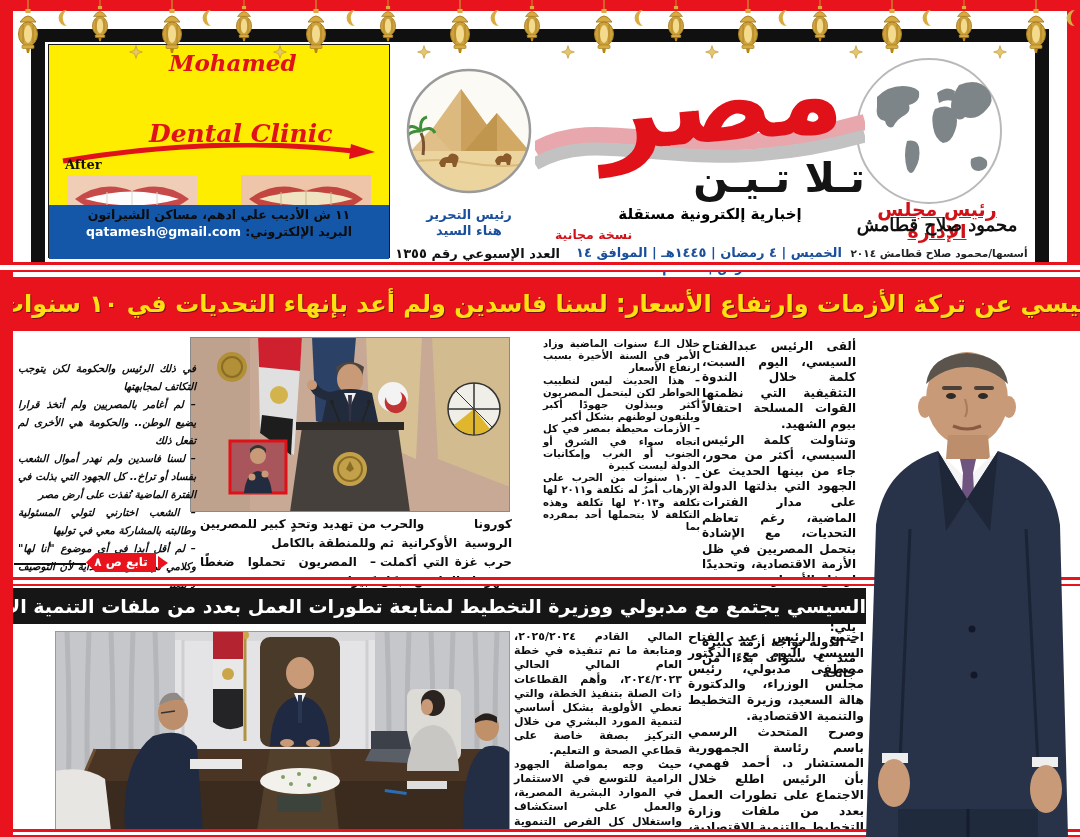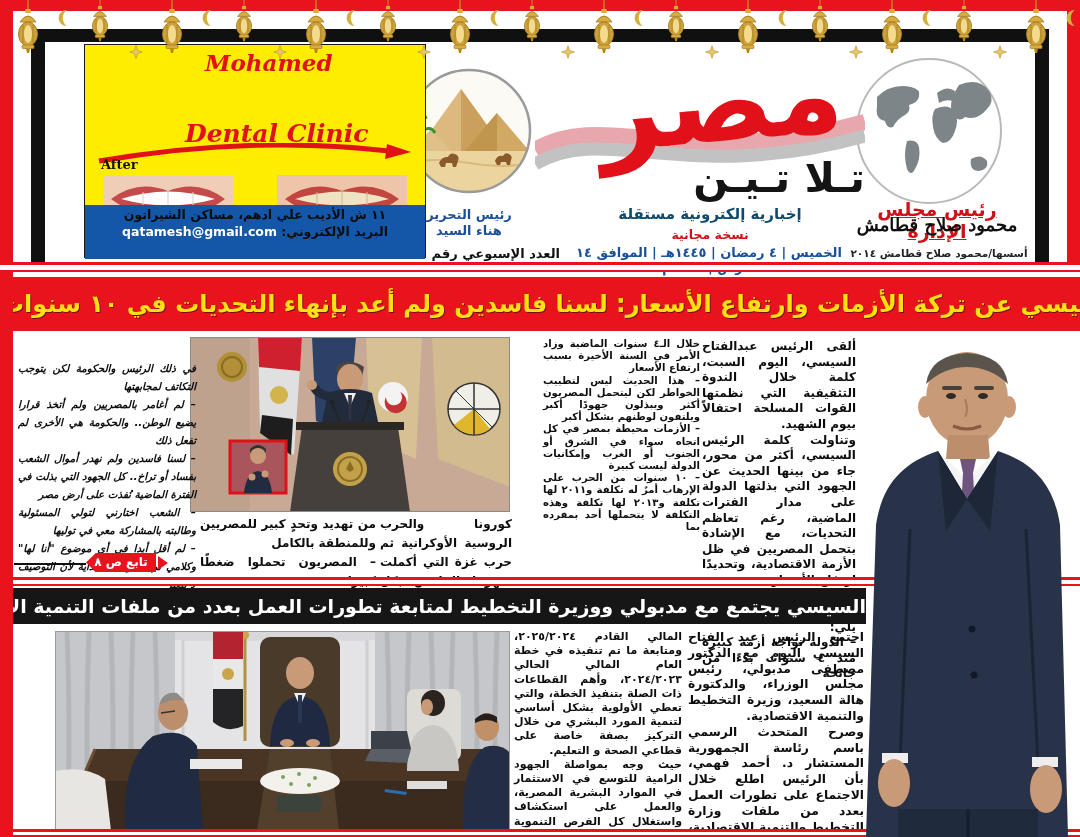--- a/index.html
+++ b/index.html
@@ -8,21 +8,21 @@
   .abs{position:absolute;box-sizing:border-box;}
   .rtl{direction:rtl;}
   
   .hf-red{left:0;top:0;width:1080px;height:272px;background:#e8131d;}
   .hf-white{left:13px;top:11px;width:1054px;height:261px;background:#ffffff;}
   .hf-black{left:31px;top:29px;width:1018px;height:243px;background:#101010;}
   .hf-inner{left:45px;top:42px;width:990px;height:230px;background:#ffffff;}
   .garland{left:0;top:0;z-index:6;pointer-events:none;}
   .left-stripe{left:0;top:272px;width:13px;height:565px;background:#e8131d;z-index:3;}
   
-  .ad{left:48px;top:44px;width:342px;height:214px;background:#ffed00;border:1px solid #1a1a1a;z-index:2;margin-left:36px;}
+  .ad{left:48px;top:44px;width:342px;height:214px;background:#ffed00;border:1px solid #1a1a1a;z-index:2;}
   .ad-mohamed{position:absolute;left:120px;top:4px;font-family:"DejaVu Serif",serif;font-style:italic;
               font-weight:700;font-size:23px;color:#e01119;}
   .ad-row{position:absolute;left:12px;top:28px;display:flex;align-items:center;}
   .ad-qword{font-family:"DejaVu Sans",sans-serif;font-style:italic;font-weight:800;font-size:35px;color:#1456a4;margin-left:2px;}
   .ad-dental{position:absolute;left:100px;top:74px;font-family:"DejaVu Serif",serif;font-style:italic;
              font-weight:700;font-size:25px;color:#e01119;}
   .ad-swoosh{position:absolute;left:8px;top:98px;}
   .smile{position:absolute;top:130px;width:130px;height:46px;}
   .smile-a{left:18px;} .smile-b{left:192px;}
   .smile-label{position:absolute;font-family:"DejaVu Serif",serif;font-size:13px;color:#111;font-weight:700;}
@@ -32,22 +32,22 @@
   .ad-email-val{color:#ffffff;font-weight:800;direction:ltr;unicode-bidi:embed;}
   
   .pyr{left:405px;top:67px;}
   .editor-block{left:398px;top:207px;width:142px;text-align:center;color:#1a4f9c;
                 font-weight:800;font-size:13px;line-height:16px;}
   .ribbon{left:535px;top:80px;z-index:1;}
   .logo-masr{left:575px;top:28px;width:290px;height:150px;line-height:150px;text-align:center;
              font-size:110px;font-weight:800;color:#e01119;transform:rotate(-5deg);z-index:2;}
   .logo-talateen{left:560px;top:154px;width:305px;text-align:right;font-size:41px;font-weight:800;
                  color:#141414;letter-spacing:2px;z-index:2;}
-  .logo-subtitle{left:555px;top:205px;width:310px;text-align:center;font-size:15px;font-weight:800;color:#0c4a6e;}
-  .logo-free{left:555px;top:227px;width:310px;text-align:center;font-size:12.5px;font-weight:800;color:#d01218;}
+  .logo-subtitle{left:555px;top:205px;width:310px;text-align:center;font-size:15px;font-weight:800;color:#000000;}
+  .logo-free{left:555px;top:227px;width:310px;text-align:left;font-size:12.5px;font-weight:800;color:#d01218;}
   
   .world{left:855px;top:57px;}
   .chair-label{left:862px;top:198px;width:150px;text-align:center;color:#d01218;font-weight:800;
                font-size:19px;text-decoration:underline;}
   .chair-name{left:852px;top:214px;width:170px;text-align:center;font-family:"DejaVu Serif",serif;
               font-size:18px;font-weight:800;color:#101010;}
   .founded-line{left:850px;top:247px;width:178px;text-align:center;font-size:10.5px;font-weight:700;color:#222;}
   .issue-line{left:385px;top:246px;width:175px;text-align:right;font-size:13px;font-weight:800;color:#111;}
   .date-line{left:563px;top:245px;width:292px;text-align:center;font-size:13px;font-weight:800;color:#1a4f9c;}
   .rule1{left:0;top:262px;width:1080px;height:10px;background:#fff;

